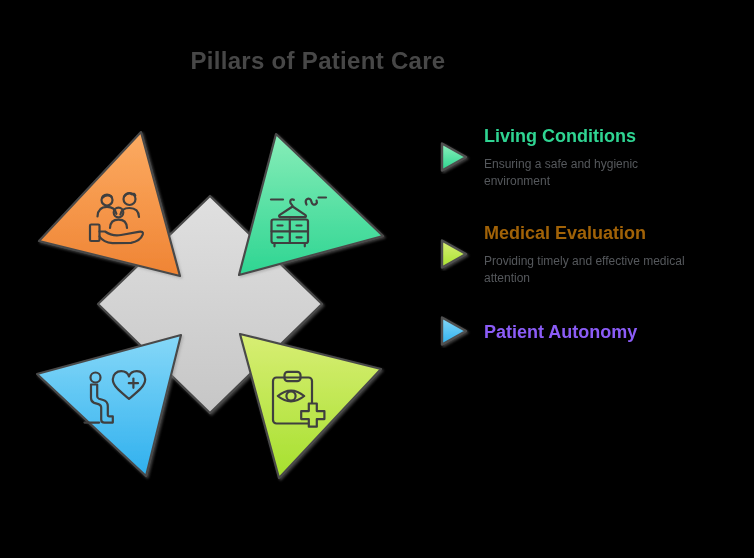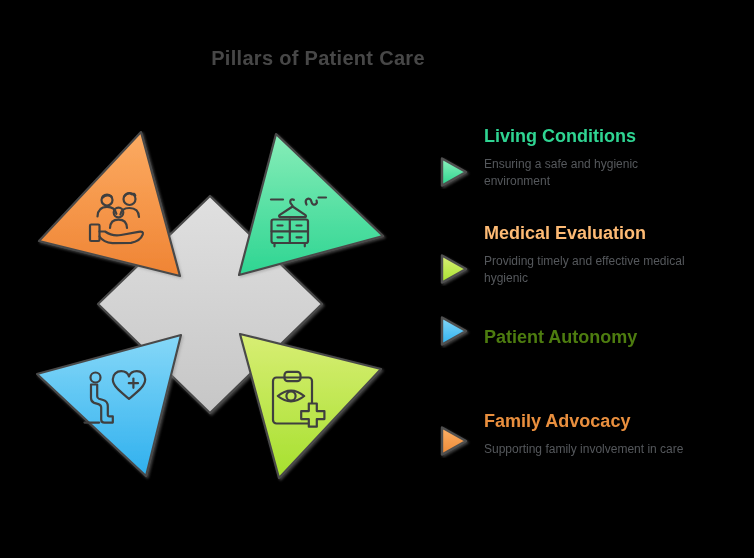--- a/index.html
+++ b/index.html
@@ -2,24 +2,24 @@
 <html><head>
 <meta charset="utf-8">
 <style>
   html,body{margin:0;padding:0;background:#000;}
   .stage{
     position:relative;width:754px;height:558px;background:#000;overflow:hidden;
     font-family:"Liberation Sans",sans-serif;
   }
   .title{
     position:absolute;top:47px;left:0;width:636px;text-align:center;
-    font-size:20px;font-weight:bold;letter-spacing:.3px;color:#474747;margin:0;
+    font-size:24px;font-weight:bold;letter-spacing:.3px;color:#474747;margin:0;
   }
   .diagram{position:absolute;left:0;top:0;}
-  .legend-item{position:absolute;left:439px;display:flex;gap:13px;align-items:flex-end;}
+  .legend-item{position:absolute;left:439px;display:flex;gap:13px;align-items:center;}
   .legend-item .bullet{flex:0 0 auto;margin-top:1px;}
   .legend-content{padding-top:2px;}
   .legend-heading{font-size:18px;font-weight:bold;margin:0;line-height:22px;}
   .legend-desc{margin:9px 0 0 0;width:212px;font-size:12px;line-height:16.5px;color:#55585c;}
   .li-1{top:123px;} .li-2{top:220px;} .li-3{top:313px;} .li-4{top:408px;}
 </style>
 </head>
 <body>
 
 <div class="stage">
@@ -131,49 +131,34 @@
     <svg class="bullet" width="32" height="34" viewBox="0 0 32 34">
       <defs>
           <linearGradient id="gb2" x1="0" y1="0" x2="0" y2="1">
         <stop offset="0" stop-color="#d9ee77"></stop>
             <stop offset="1" stop-color="#a8e22f"></stop>
           </linearGradient>
         </defs>
       <polygon points="3,3.5 27,17 3,30.5" fill="url(#gb2)" stroke="#4f4f4f" stroke-width="2.4" stroke-linejoin="round" filter="url(#ds)"></polygon>
     </svg>
     <div class="legend-content">
-      <h2 class="legend-heading" style="color: #fdba74;">Medical Evaluation</h2>
-      <p class="legend-desc">Providing timely and effective medical hygienic</p>
+      <h2 class="legend-heading" style="color: #a16207;">Medical Evaluation</h2>
+      <p class="legend-desc">Providing timely and effective medical attention</p>
     </div>
   </div>
 
   <div class="legend-item li-3">
     <svg class="bullet" width="32" height="34" viewBox="0 0 32 34">
       <defs>
           <linearGradient id="gb3" x1="0" y1="0" x2="0" y2="1">
         <stop offset="0" stop-color="#84d7f8"></stop>
             <stop offset="1" stop-color="#2fb2ef"></stop>
           </linearGradient>
         </defs>
       <polygon points="3,3.5 27,17 3,30.5" fill="url(#gb3)" stroke="#4f4f4f" stroke-width="2.4" stroke-linejoin="round" filter="url(#ds)"></polygon>
     </svg>
     <div class="legend-content">
-      <h2 class="legend-heading" style="color: #4d7c0f;">Patient Autonomy</h2>
+      <h2 class="legend-heading" style="color: #8b5cf6;">Patient Autonomy</h2>
     </div>
   </div>
 
-  <div class="legend-item li-4">
-    <svg class="bullet" width="32" height="34" viewBox="0 0 32 34">
-      <defs>
-          <linearGradient id="gb4" x1="0" y1="0" x2="0" y2="1">
-        <stop offset="0" stop-color="#fcb066"></stop>
-            <stop offset="1" stop-color="#ef8a37"></stop>
-          </linearGradient>
-        </defs>
-      <polygon points="3,3.5 27,17 3,30.5" fill="url(#gb4)" stroke="#4f4f4f" stroke-width="2.4" stroke-linejoin="round" filter="url(#ds)"></polygon>
-    </svg>
-    <div class="legend-content">
-      <h2 class="legend-heading" style="color: rgb(233, 143, 62);">Family Advocacy</h2>
-      <p class="legend-desc">Supporting family involvement in care</p>
-    </div>
-  </div>
 
 </div>
 
 </body></html>

